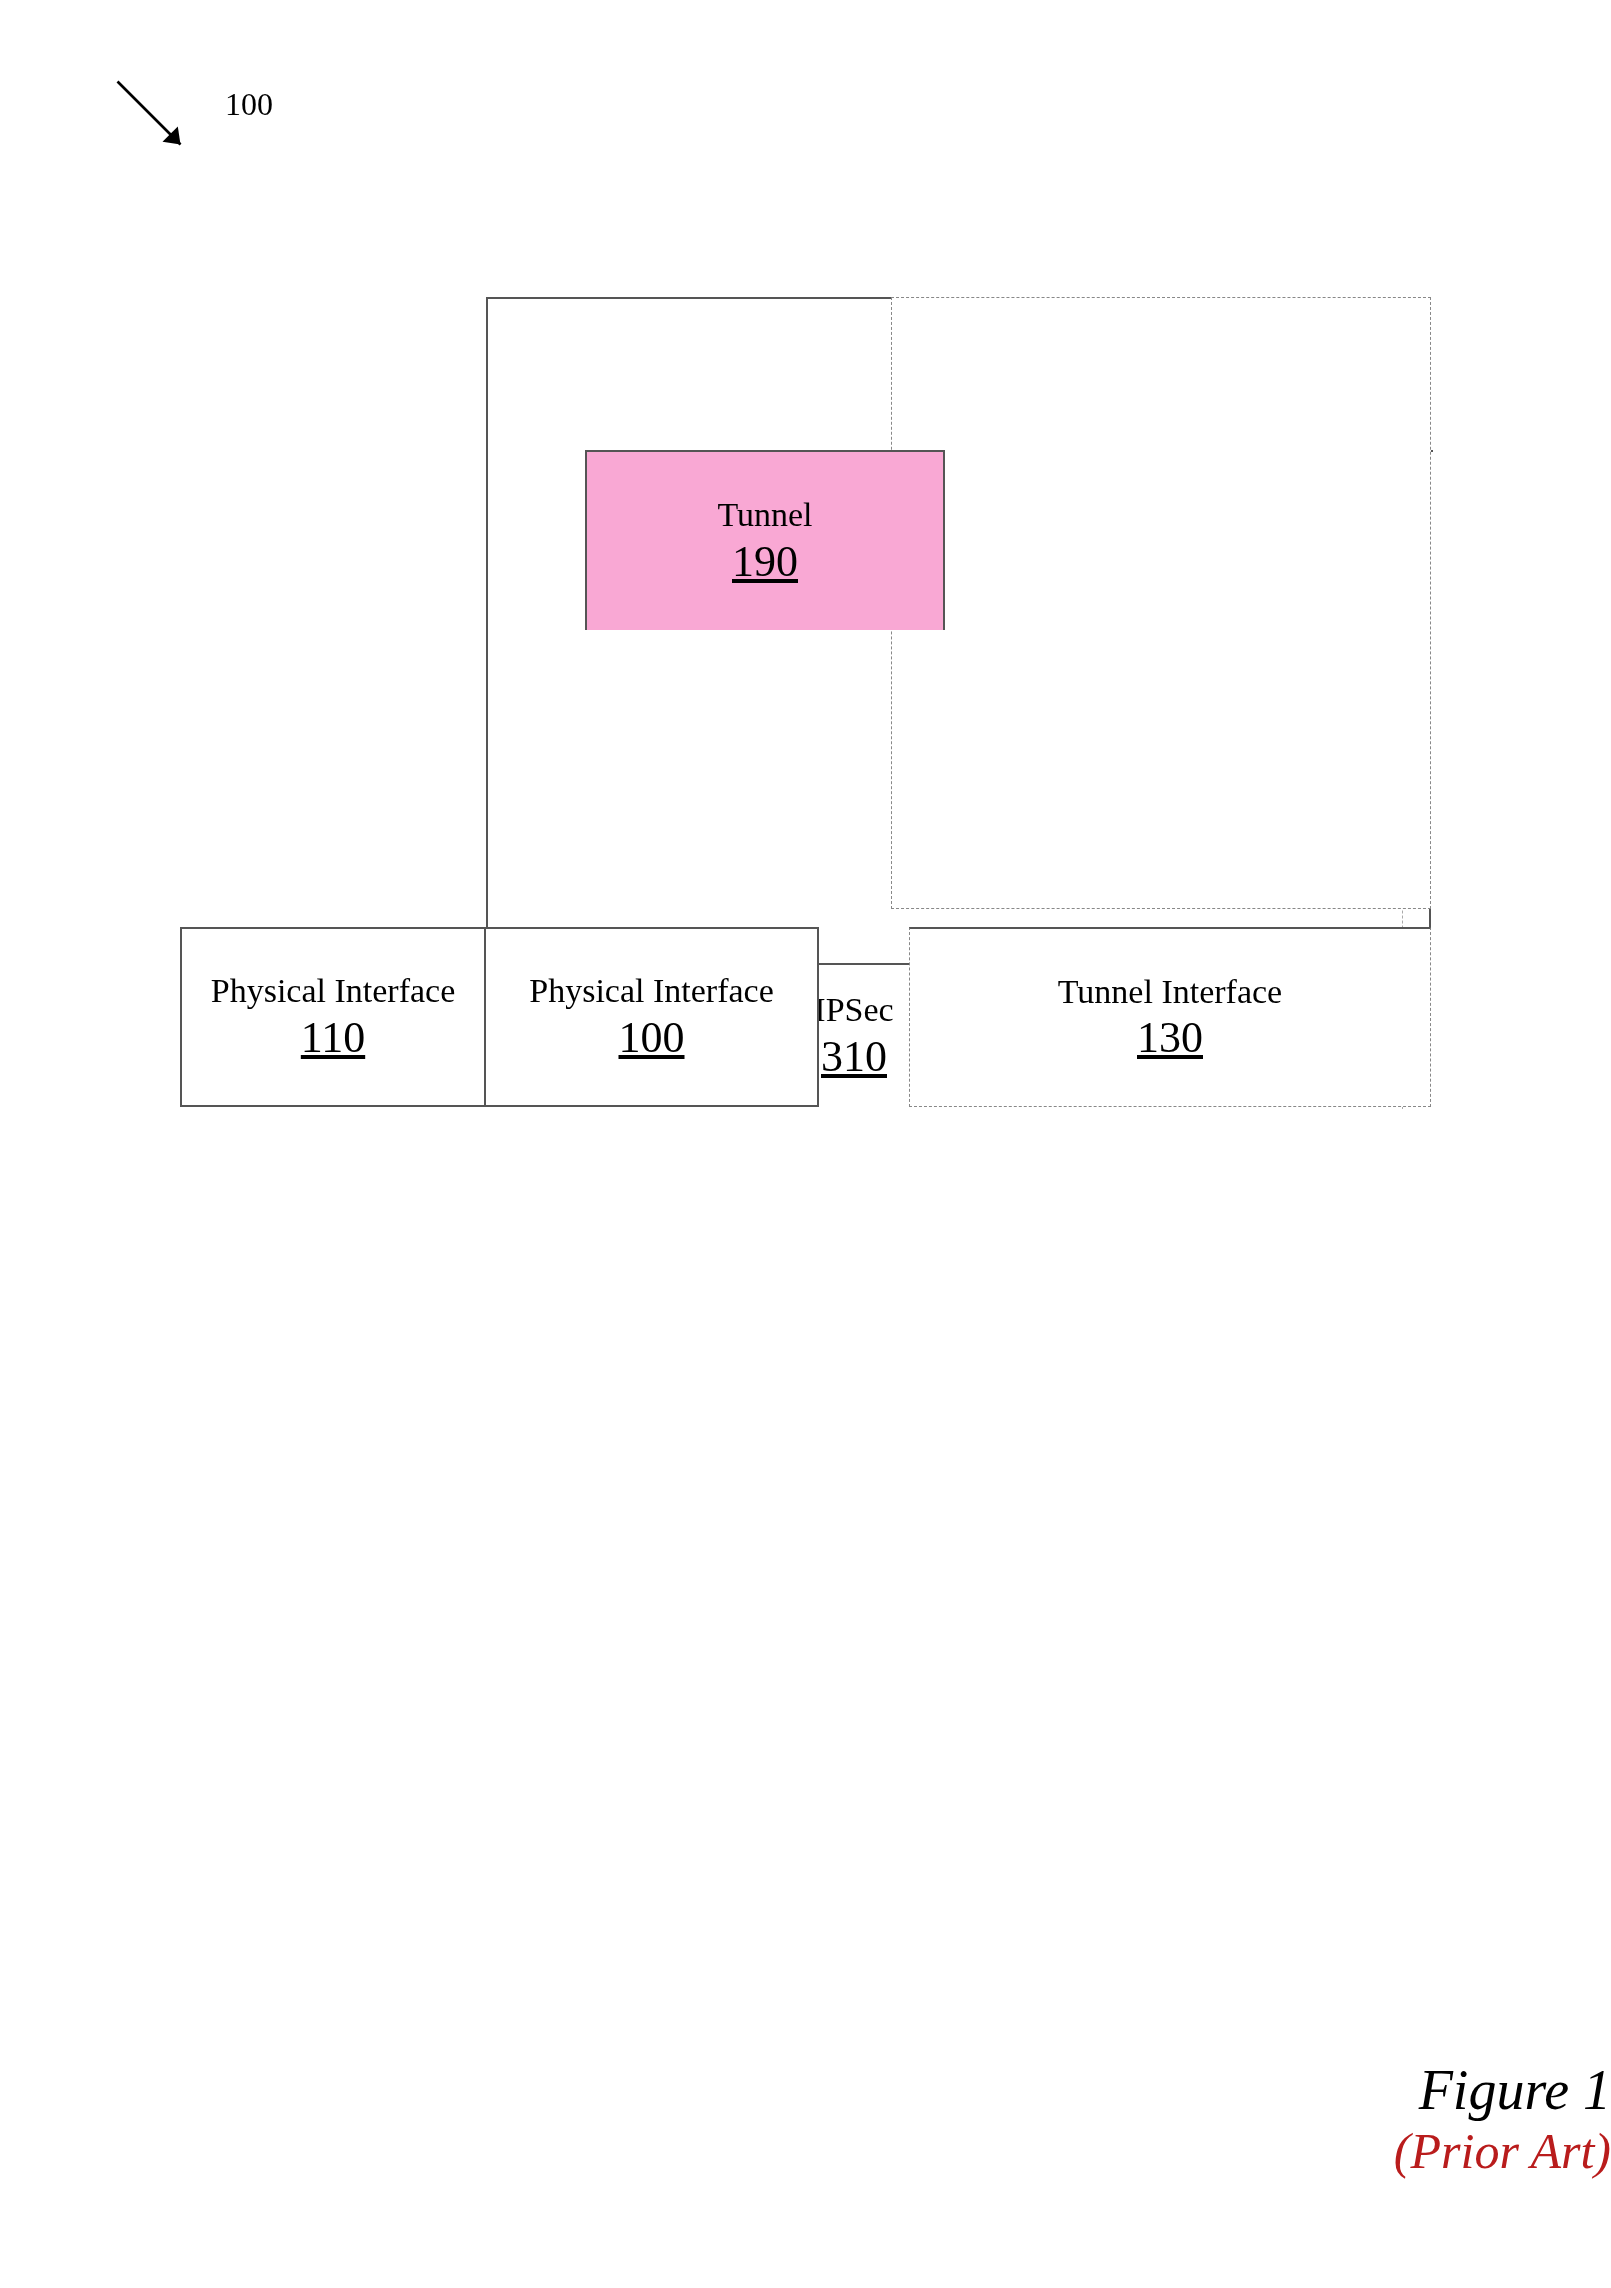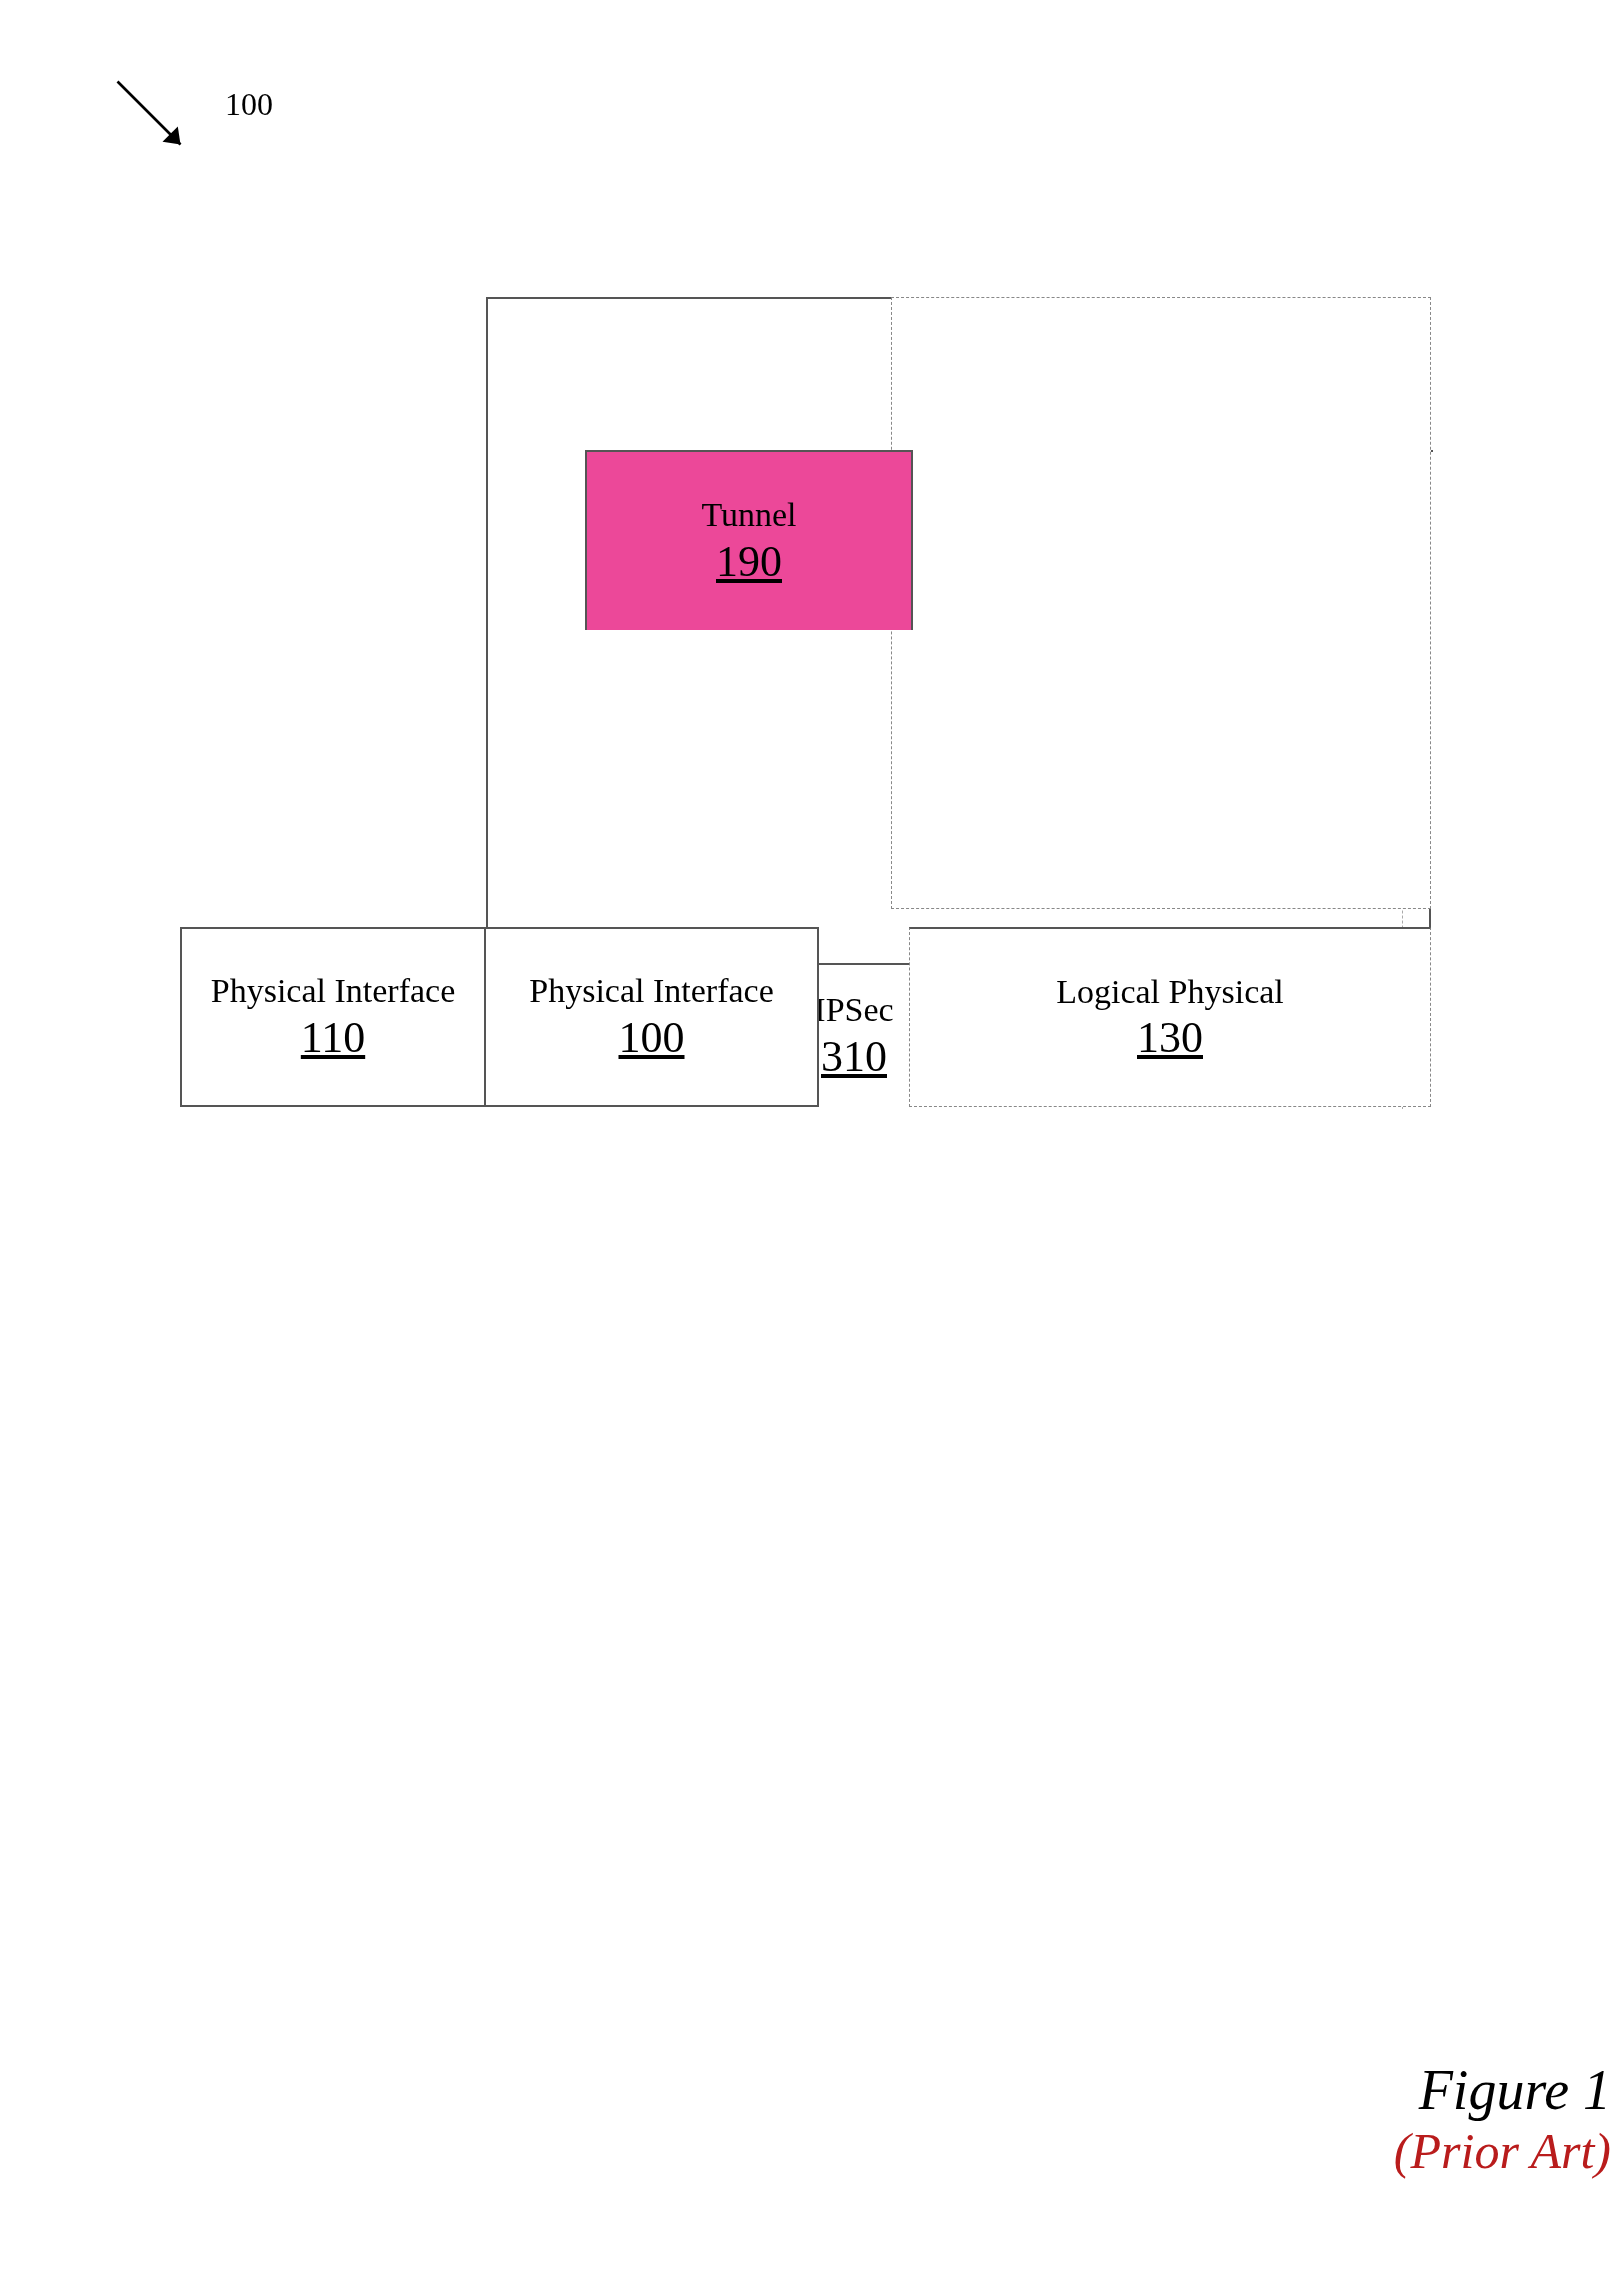--- a/index.html
+++ b/index.html
@@ -189,29 +189,29 @@
       align-items: center;
       justify-content: center;
       background: #fff;
     }
 
     
     .tunnel-box {
       position: absolute;
       bottom: 477px;
       left: 405px;
-      width: 328px;
+      width: 360px;
       height: 180px;
       border: 2.7px solid #555;
       border-bottom: none;
       display: flex;
       flex-direction: column;
       align-items: center;
       justify-content: center;
-      background: #ec4899;
+      background: #f9a8d4;
     }
 
     
     .top-empty {
       position: absolute;
       top: 0;
       left: 306px;
       width: 639px;
       height: 153px;
       border-bottom: 2.7px solid #555;
@@ -323,21 +323,21 @@
       <span class="box-label">Physical Interface</span>
       <span class="box-number">110</span>
     </div>
 
     <div class="phys-120">
       <span class="box-label">Physical Interface</span>
       <span class="box-number">100</span>
     </div>
 
     <div class="logical-130">
-      <span class="box-label">Logical Physical</span>
+      <span class="box-label">Tunnel Interface</span>
       <span class="box-number">130</span>
     </div>
 
   </div>
 
   <div class="caption">
     <span class="caption-title">Figure 1</span>
     <span class="caption-subtitle">(Prior Art)</span>
   </div>
 

